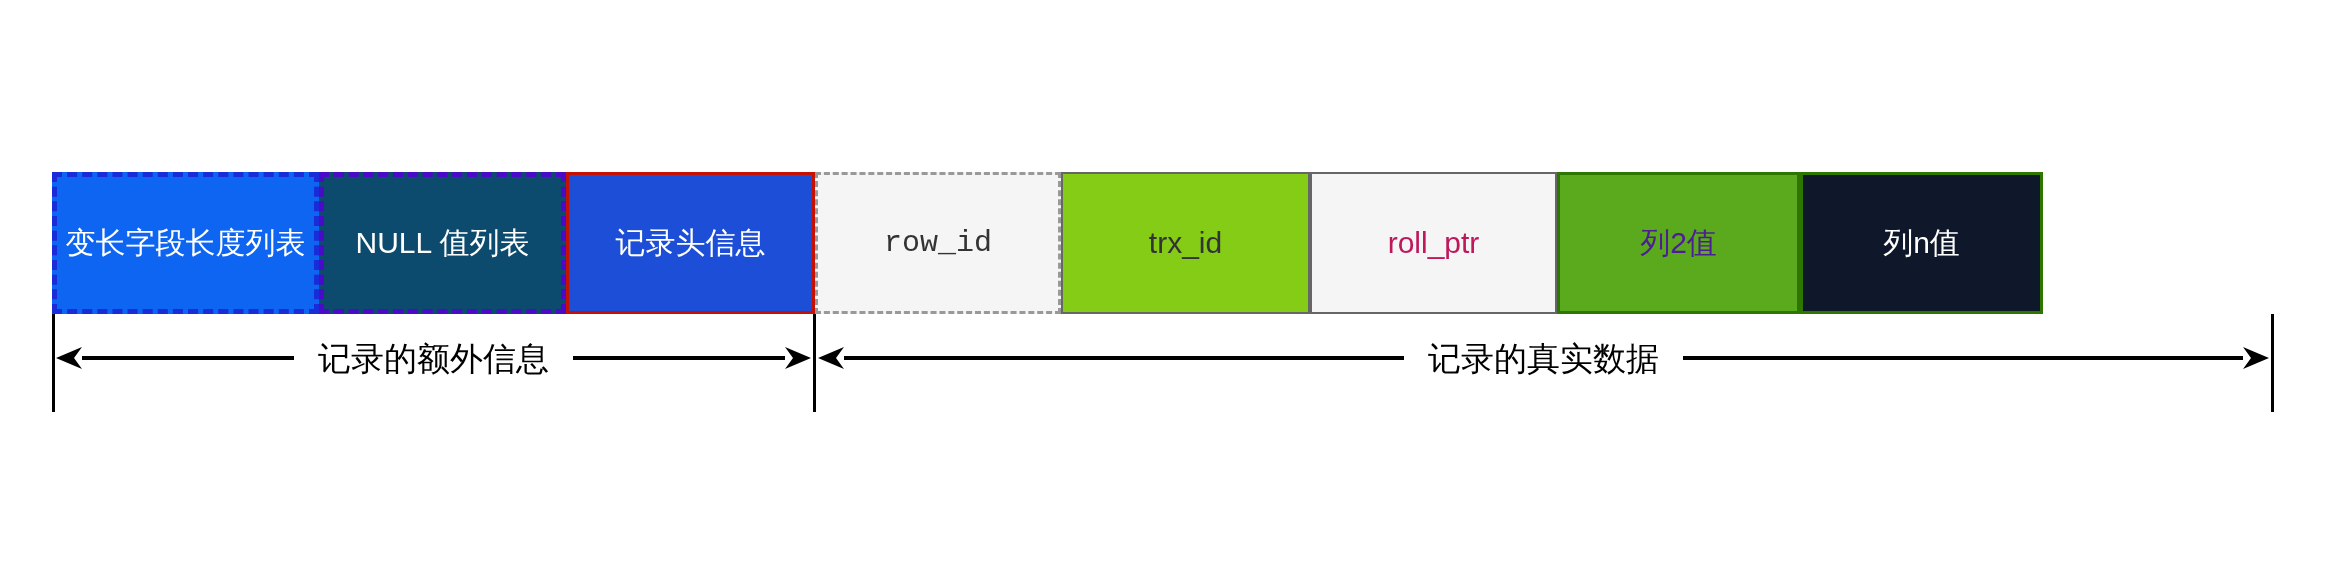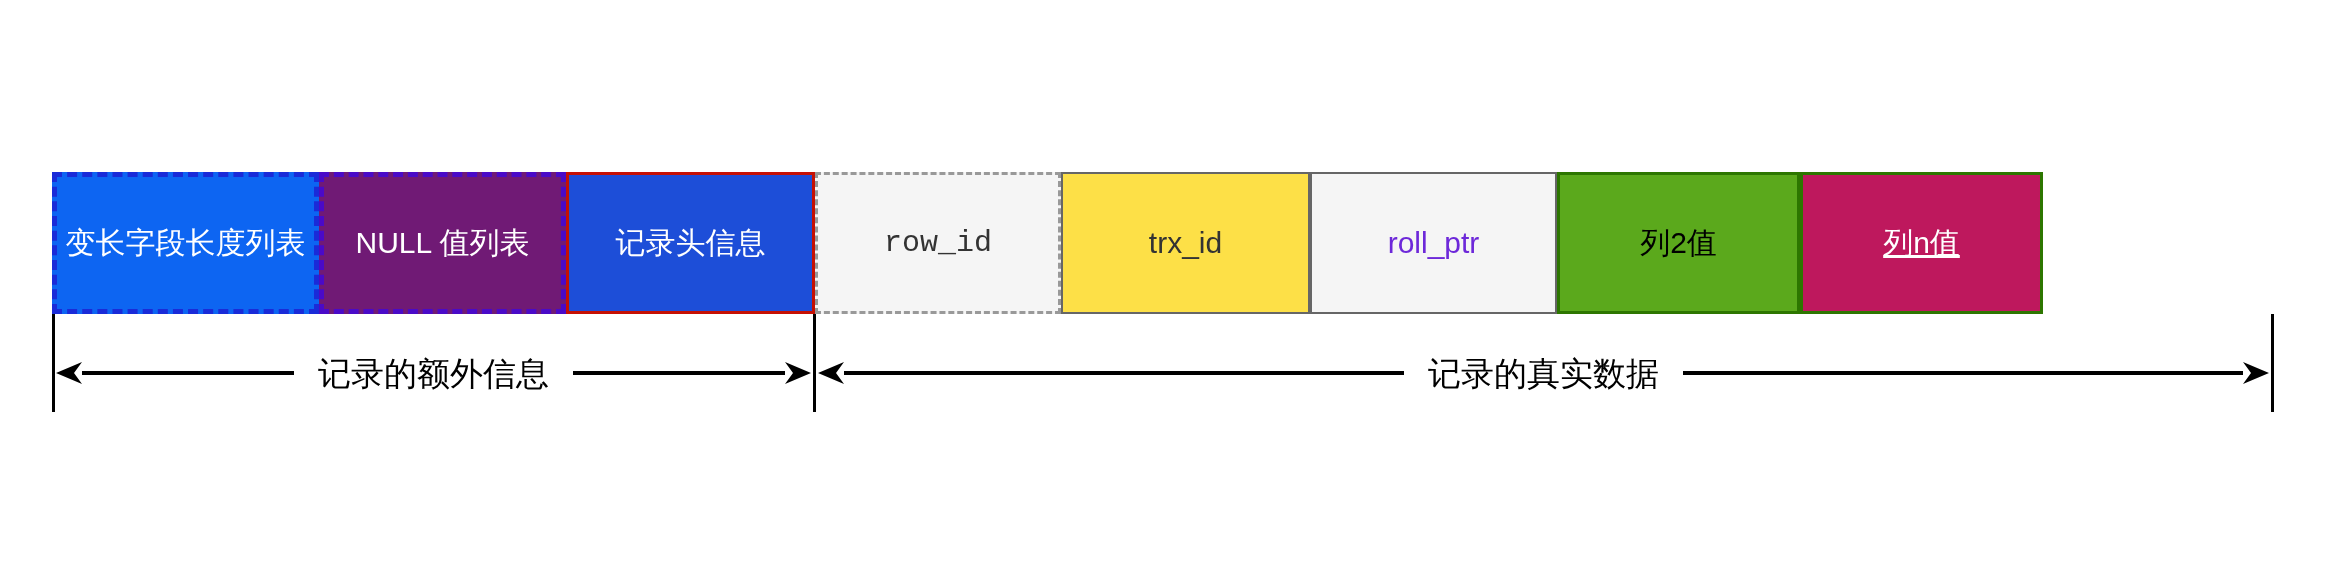--- a/index.html
+++ b/index.html
@@ -56,21 +56,21 @@
     height: 101px;
     background: #000000;
   }
   .guide-left   { left: 52px; }
   .guide-middle { left: 813px; }
   .guide-right  { left: 2271px; }
 
   
   .span-arrow {
     position: absolute;
-    top: 355px;
+    top: 340px;
     height: 36px;
     display: flex;
     align-items: center;
     text-align: center;
   }
   .arrow-extra { left: 56px;  width: 755px; }
   .arrow-real  { left: 818px; width: 1451px; }
   .seg {
     flex: 1 1 auto;
     height: 4px;
@@ -95,46 +95,46 @@
 <body>
 
 <div class="canvas">
 
   <div class="record-row">
 
     <div class="box b0" style="background-color: rgb(13, 101, 242); border-color: rgb(26, 43, 216); border-style: dashed; color: rgb(255, 255, 255);">
       <span class="box-label">变长字段长度列表</span>
     </div>
 
-    <div class="box b1" style="background-color: #701a75; border-color: rgb(74, 10, 200); border-style: dashed; color: rgb(255, 255, 255);">
+    <div class="box b1" style="background-color: #0c4a6e; border-color: rgb(74, 10, 200); border-style: dashed; color: rgb(255, 255, 255);">
       <span class="box-label">NULL 值列表</span>
     </div>
 
     <div class="box b2" style="background-color: #1d4ed8; border-color: rgb(197, 16, 4); border-style: solid; color: rgb(255, 255, 255);">
       <span class="box-label">记录头信息</span>
     </div>
 
     <div class="box b3" style="background-color: rgb(245, 245, 245); border-color: rgb(153, 153, 153); border-style: dashed; color: rgb(51, 51, 51);">
       <span class="box-label">row_id</span>
     </div>
 
-    <div class="box b4" style="background-color: #fde047; border-color: rgb(102, 102, 102); border-style: solid; color: rgb(51, 51, 51);">
+    <div class="box b4" style="background-color: #84cc16; border-color: rgb(102, 102, 102); border-style: solid; color: rgb(51, 51, 51);">
       <span class="box-label">trx_id</span>
     </div>
 
-    <div class="box b5" style="background-color: rgb(245, 245, 245); border-color: rgb(102, 102, 102); border-style: solid; color: #6d28d9;">
+    <div class="box b5" style="background-color: rgb(245, 245, 245); border-color: rgb(102, 102, 102); border-style: solid; color: #be185d;">
       <span class="box-label">roll_ptr</span>
     </div>
 
 
-    <div class="box b7" style="background-color: rgb(91, 169, 28); border-color: rgb(45, 118, 0); border-style: solid; color: #000000;">
+    <div class="box b7" style="background-color: rgb(91, 169, 28); border-color: rgb(45, 118, 0); border-style: solid; color: #4c1d95;">
       <span class="box-label">列2值</span>
     </div>
 
-    <div class="box b8" style="background-color: #be185d; border-color: rgb(45, 118, 0); border-style: solid; color: rgb(255, 255, 255); text-decoration: underline;">
+    <div class="box b8" style="background-color: #0f172a; border-color: rgb(45, 118, 0); border-style: solid; color: rgb(255, 255, 255);">
       <span class="box-label">列n值</span>
     </div>
 
   </div>
 
   <div class="guide guide-left"></div>
   <div class="guide guide-middle"></div>
   <div class="guide guide-right"></div>
 
   <div class="span-arrow arrow-extra">

